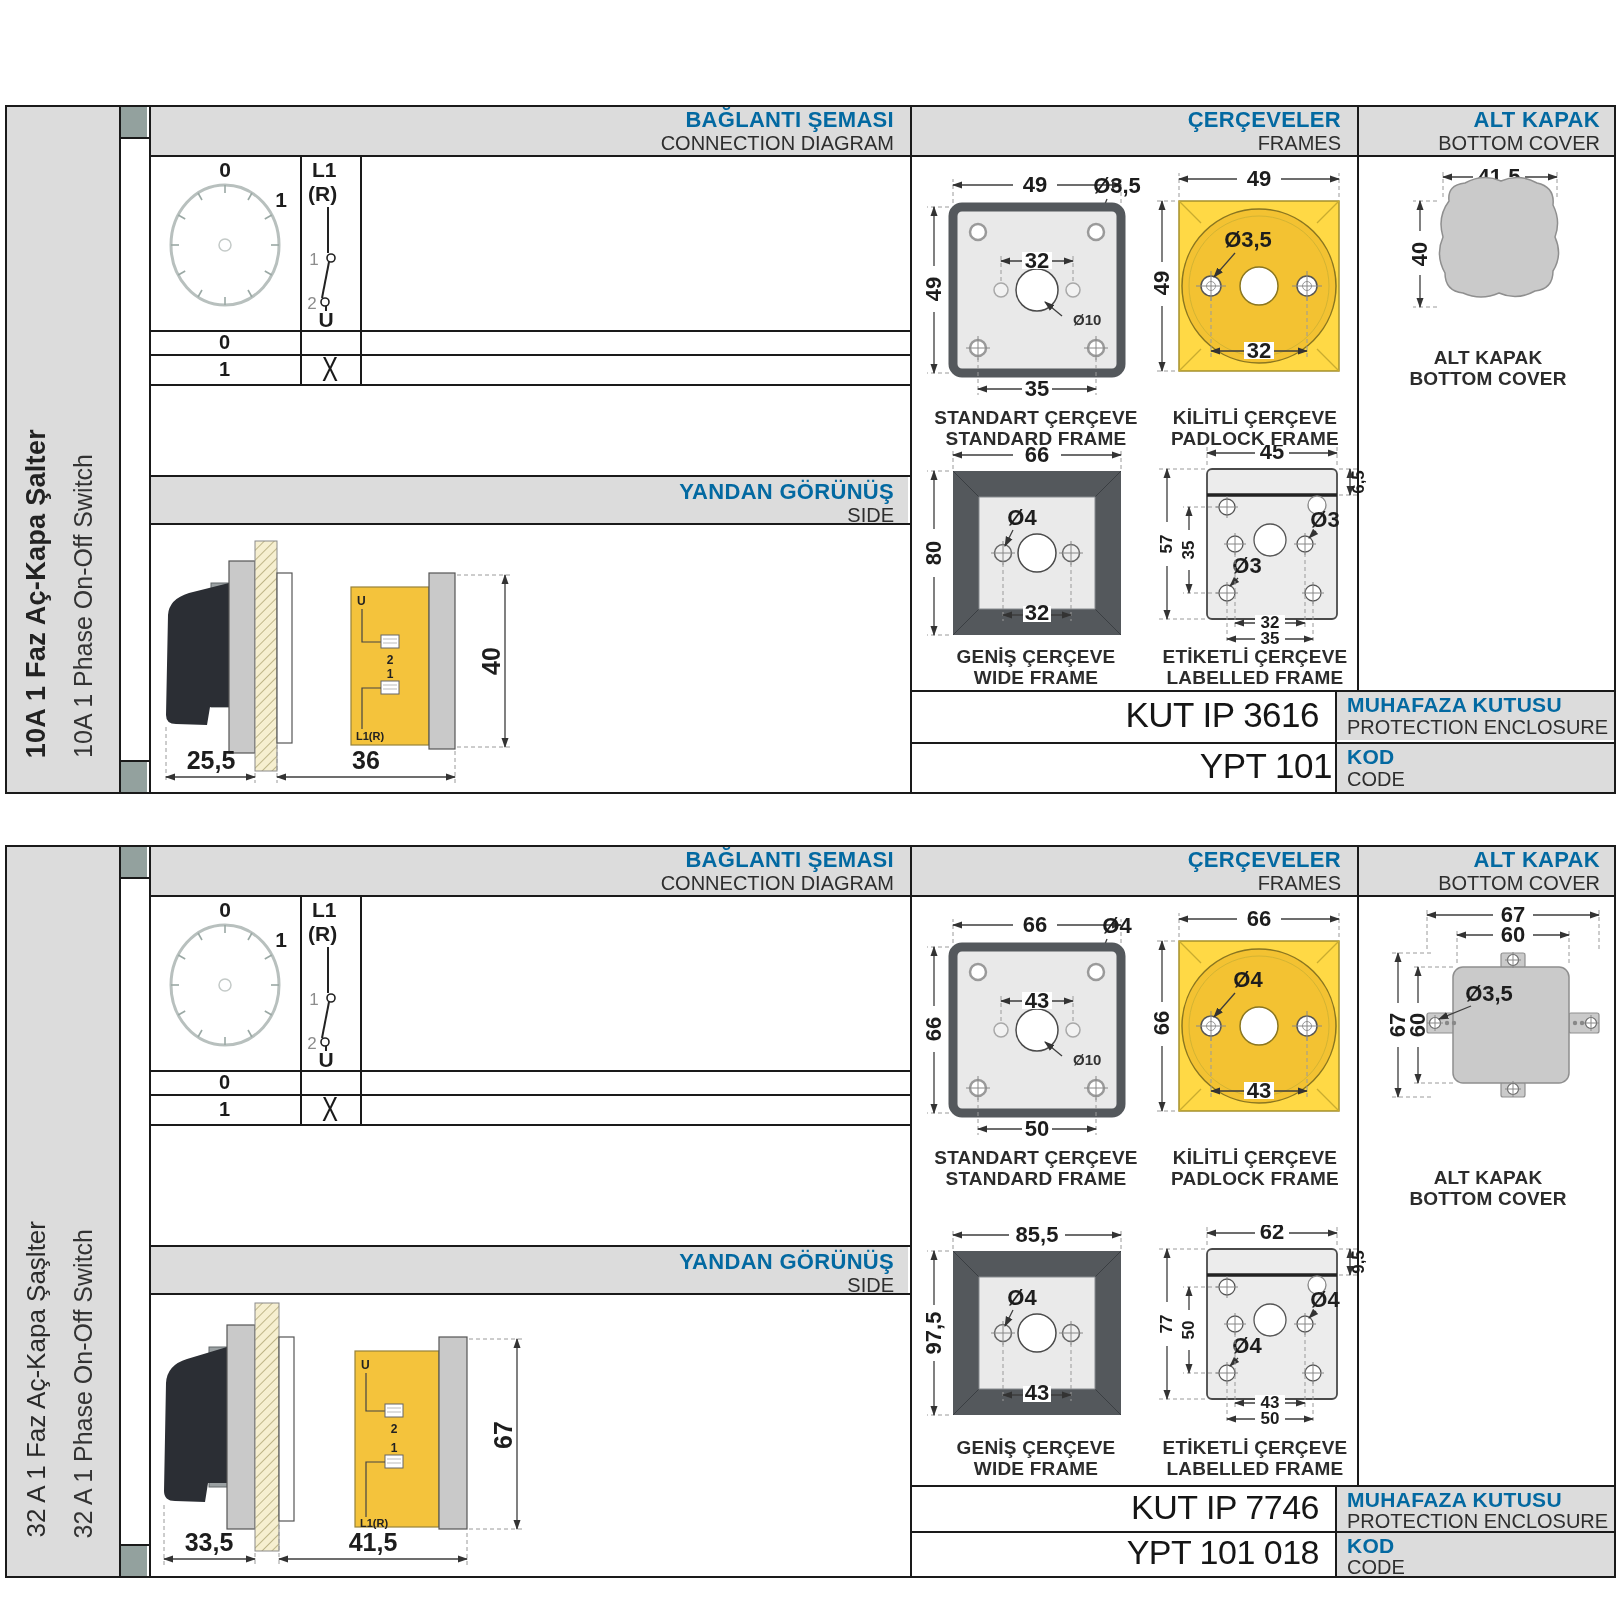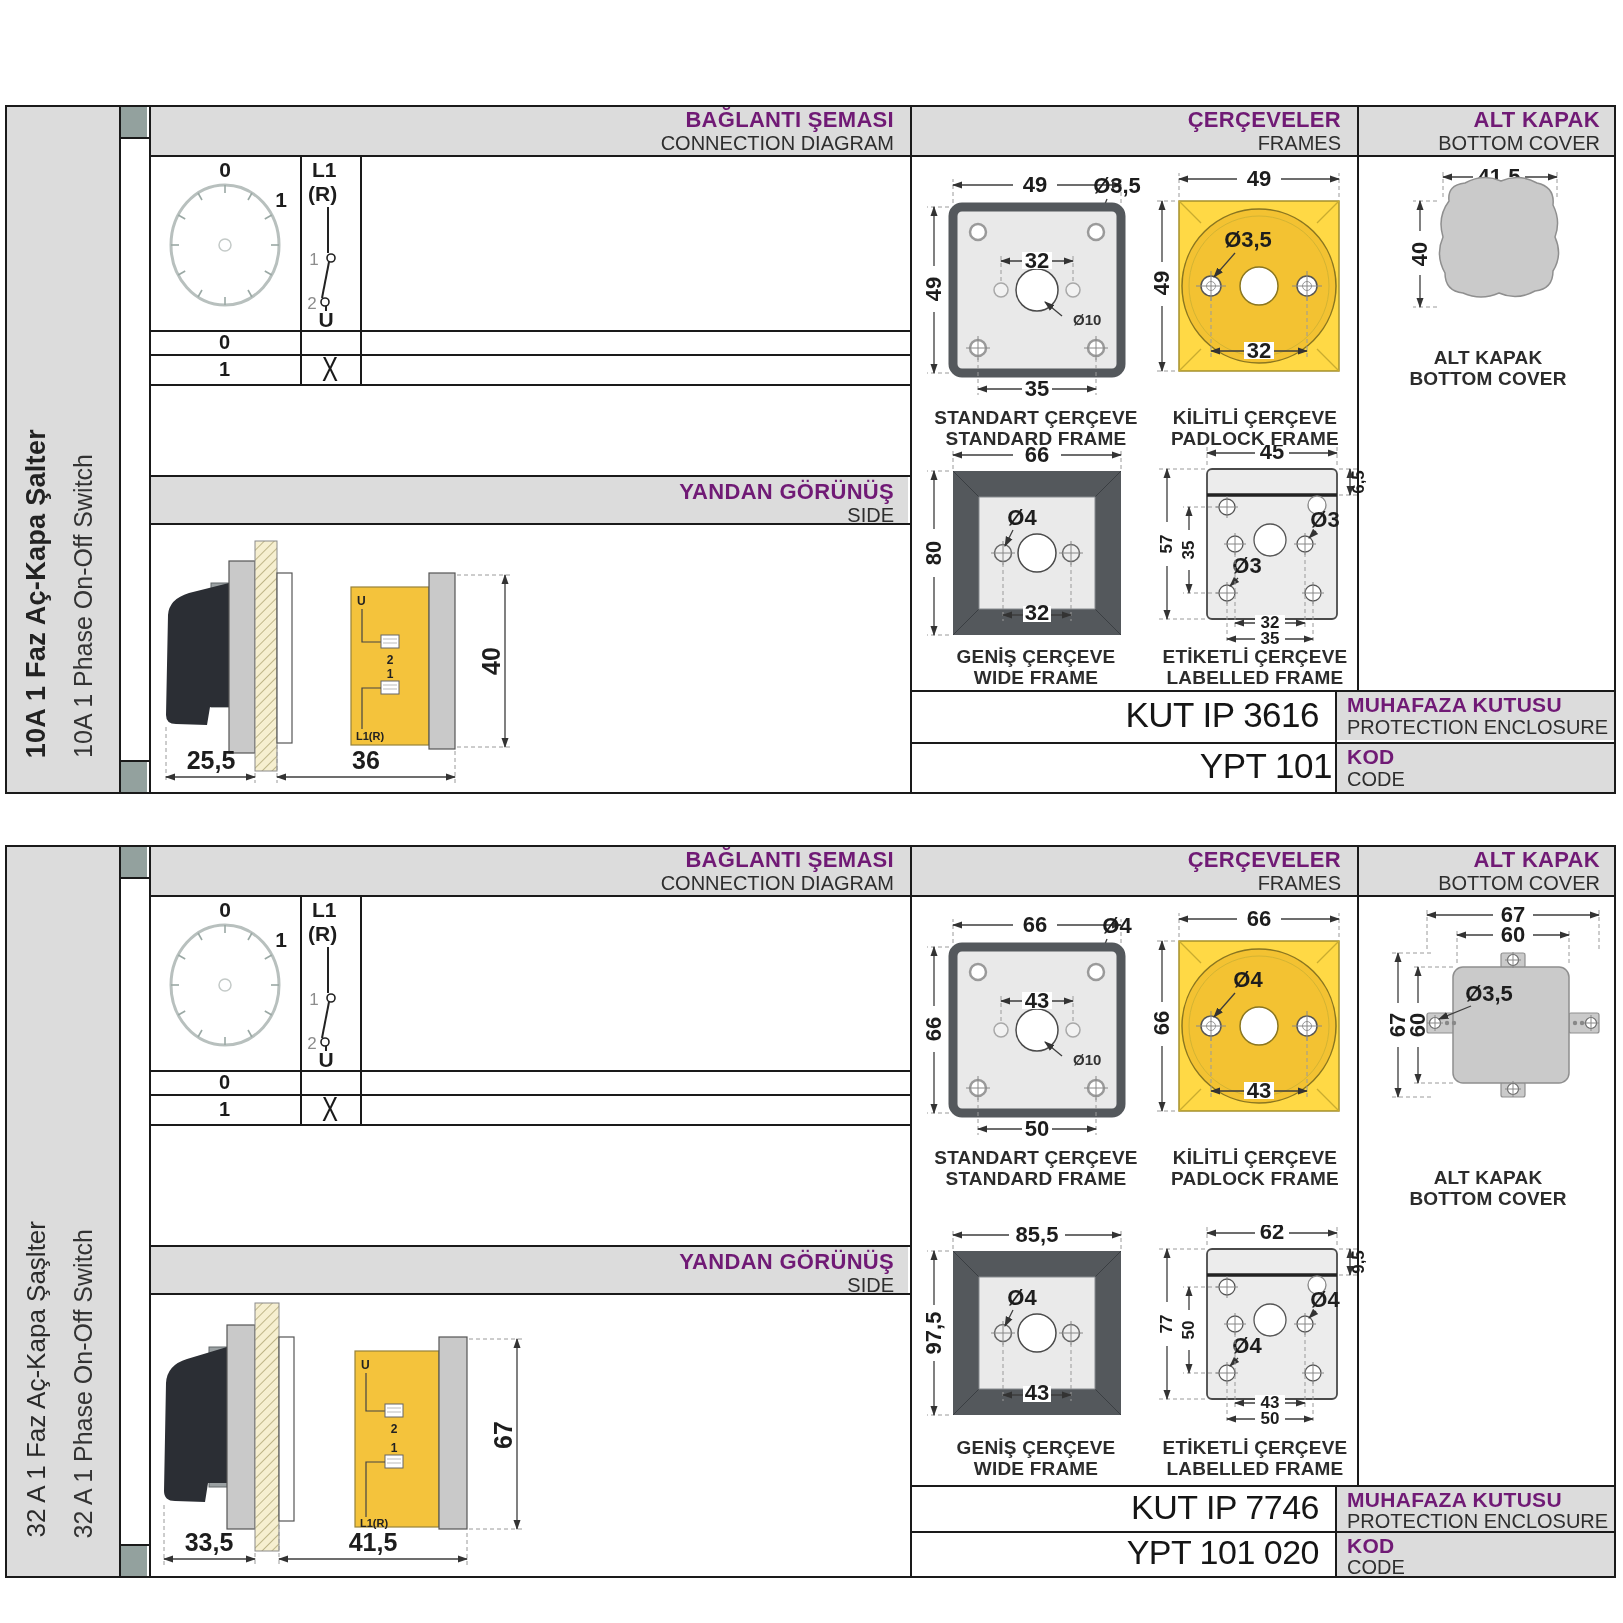--- a/index.html
+++ b/index.html
@@ -4,21 +4,21 @@
 <style>
 *{margin:0;padding:0;box-sizing:border-box}
 html,body{width:1623px;height:1623px;background:#fff;position:relative;overflow:hidden;
   font-family:"Liberation Sans",sans-serif;color:#1a1a1a}
 .sec{position:absolute;left:5px;width:1611px}
 .ln{position:absolute;background:#1a1a1a}
 .fill{position:absolute}
 .gray{background:#dcdcdc}
 .sq{background:#93a19e}
 .hdr{position:absolute;text-align:right;padding-right:14px;padding-top:3px}
-.hdr1{font-weight:700;font-size:22px;line-height:24px;letter-spacing:.3px;color:#701a75}
+.hdr1{font-weight:700;font-size:22px;line-height:24px;letter-spacing:.3px;color:#0369a1}
 .hdr2{font-size:20px;line-height:22px;color:#2e2e2e}
 .it{}
 .flab{position:absolute;text-align:center;font-weight:700;font-size:19px;line-height:21px;color:#2c2c2c;letter-spacing:.2px}
 .vwrap{position:absolute;writing-mode:vertical-rl;transform:rotate(180deg);white-space:nowrap}
 .vtr{font-weight:700;font-size:27px;color:#222;letter-spacing:.3px}
 .ven{font-size:25px;color:#333}
 .rowv{position:absolute;text-align:center;font-weight:700;font-size:20px}
 .xmark{position:absolute;text-align:center;font-size:30px;font-weight:400;transform:scale(.8,1.15)}
 .code{position:absolute;text-align:right;padding-right:16px;font-size:35px;color:#151515;letter-spacing:-.5px}
 .gcell{position:absolute;background:#dcdcdc;padding:2px 0 0 10px}
@@ -711,21 +711,21 @@
   <div class="flab" style="left:1357px;top:322px;width:252px">
     <div>ALT KAPAK</div>
     <div>BOTTOM COVER</div>
   </div>
 
   <div class="code" style="left:905px;top:640px;width:425px;height:46px;line-height:44px;font-size:34px">KUT IP 7746</div>
   <div class="gcell" style="left:1332px;top:642px;width:277px;height:44px">
     <div class="hdr1" style="font-size:21px;line-height:21px">MUHAFAZA KUTUSU</div>
     <div class="hdr2 it">PROTECTION ENCLOSURE</div>
   </div>
-  <div class="code" style="left:905px;top:686px;width:425px;height:45px;line-height:43px;font-size:34px">YPT 101 020</div>
+  <div class="code" style="left:905px;top:686px;width:425px;height:45px;line-height:43px;font-size:34px">YPT 101 018</div>
   <div class="gcell" style="left:1332px;top:688px;width:277px;height:43px">
     <div class="hdr1" style="font-size:21px;line-height:21px">KOD</div>
     <div class="hdr2 it">CODE</div>
   </div>
 
   <div class="ln" style="left:0;top:0;width:1611px;height:2px"></div>
   <div class="ln" style="left:0;top:731px;width:1611px;height:2px"></div>
   <div class="ln" style="left:0;top:0;width:2px;height:733px"></div>
   <div class="ln" style="left:1609px;top:0;width:2px;height:733px"></div>
   <div class="ln" style="left:114px;top:0;width:2px;height:733px"></div>

